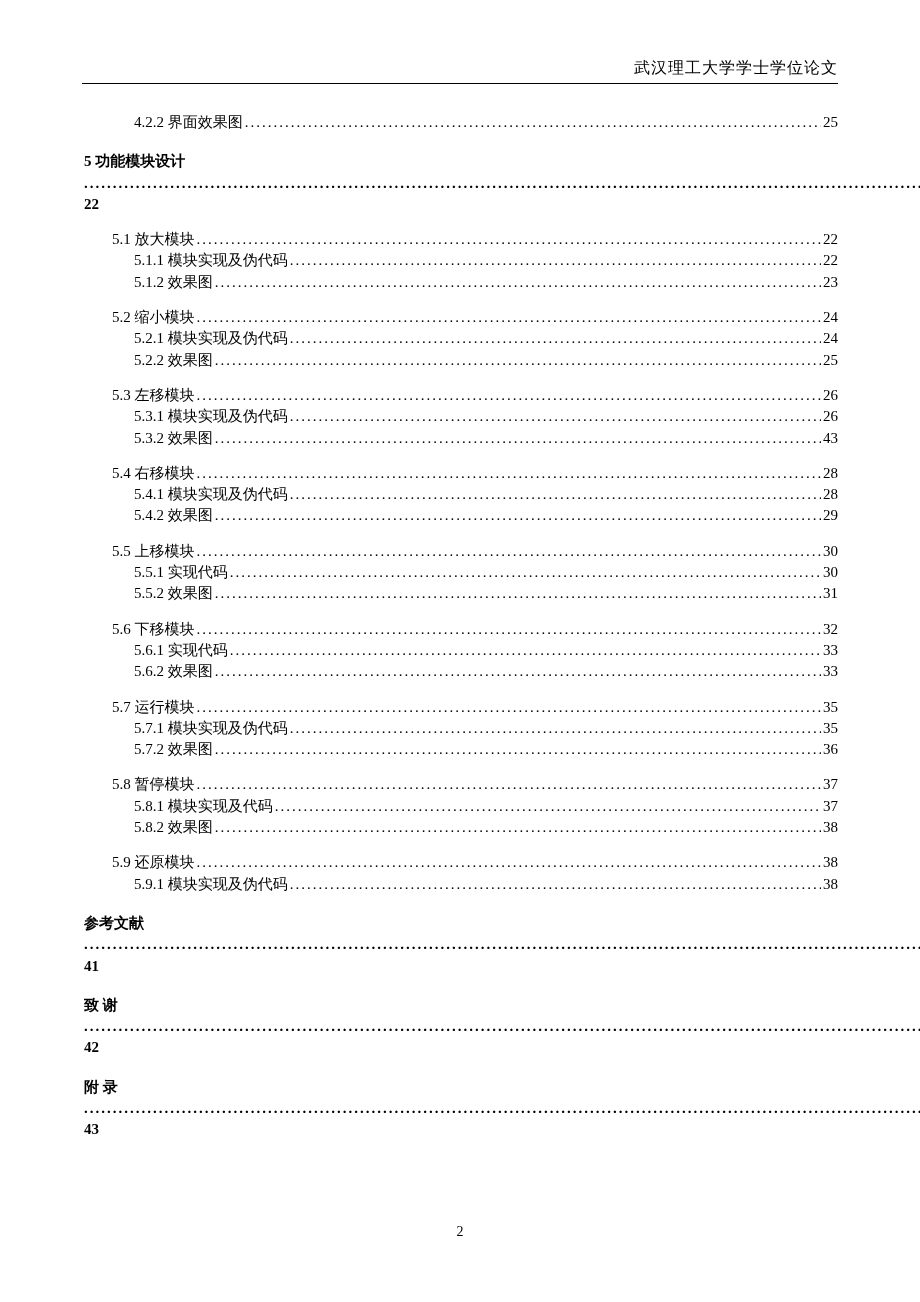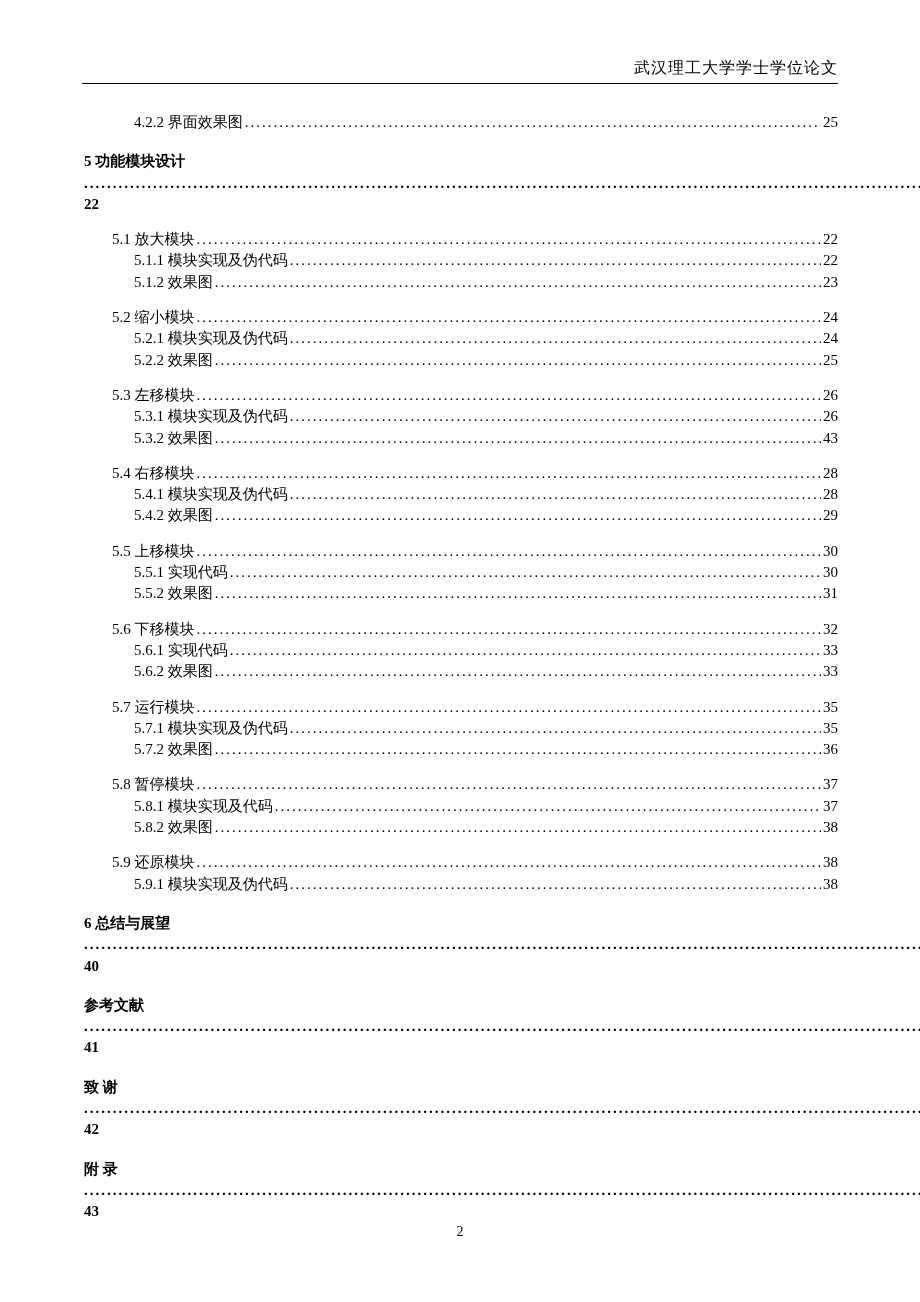--- a/index.html
+++ b/index.html
@@ -199,25 +199,20 @@
       <span class="toc-label">5.9 还原模块</span>
       <span class="toc-dots"></span>
       <span class="toc-page">38</span>
     </div>
     <div class="toc-row lvl2">
       <span class="toc-label">5.9.1 模块实现及伪代码</span>
       <span class="toc-dots"></span>
       <span class="toc-page">38</span>
     </div>
     <div class="toc-row lvl0">
-      <span class="toc-label">6 总结与展望</span>
-      <span class="toc-dots"></span>
-      <span class="toc-page">40</span>
-    </div>
-    <div class="toc-row lvl0">
       <span class="toc-label">参考文献</span>
       <span class="toc-dots"></span>
       <span class="toc-page">41</span>
     </div>
     <div class="toc-row lvl0">
       <span class="toc-label">致 谢</span>
       <span class="toc-dots"></span>
       <span class="toc-page">42</span>
     </div>
     <div class="toc-row lvl0">

